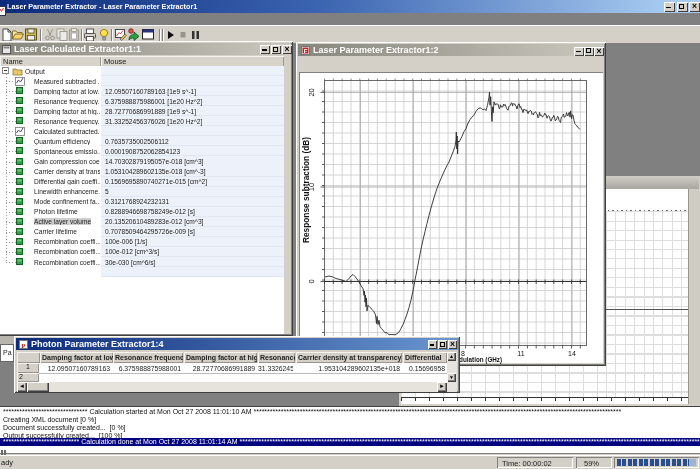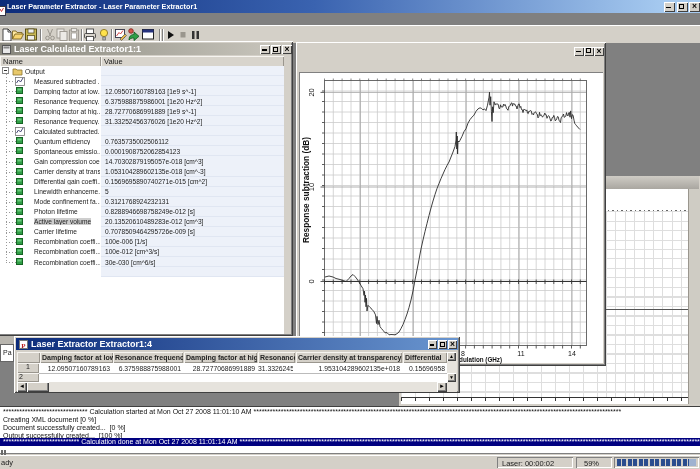--- a/index.html
+++ b/index.html
@@ -77,21 +77,21 @@
       </div>
     <div class="wbtn" style="right:23px;top:4px">
         <span style="position:absolute;left:2px;top:4px;width:5px;height:1.5px;background:#000"></span>
       </div>
     <div class="wbtn" style="right:12px;top:4px">
         <span style="position:absolute;left:2px;top:1.5px;width:5px;height:5px;border:1px solid #000;border-top-width:1.5px"></span>
       </div>
     <div class="wbtn" style="right:1px;top:4px">×</div>
     <div id="lhdr">
       <div class="hcell" style="left:0;width:101px">Name</div>
-      <div class="hcell" style="left:101px;width:183px">Value</div>
+      <div class="hcell" style="left:101px;width:183px">Mouse</div>
     </div>
     <div id="lbody">
       <div id="vcol"></div>
       <div id="treeline"></div>
 <div class="trow" style="top:0.0px">
           <span class="ticn" style="left:12px"><svg width="11" height="9">
               <path d="M1 2h3l1 1h5v5H1z" fill="#e8c86a" stroke="#8a7430" stroke-width="0.8"></path>
             </svg></span>
           <span class="tminus"></span>
           <span class="tname" style="left:25px">Output</span>
@@ -267,20 +267,28 @@
         </div>
     </div>
   </div>
 
   <div class="abs" style="left:0;top:336px;width:14px;height:8px;background:#b8b5ae;z-index:22"></div>
   <div class="abs" style="left:0;top:344px;width:14px;height:18px;background:#fff;border:1px solid #666;z-index:22;font-size:7px;color:#222">
       <span style="position:absolute;left:2px;top:4px">Pa</span>
     </div>
 
   <div id="cwin" class="abs bevel">
+    <div class="wtitle inactive-t">
+        <span style="position:absolute;left:3px;top:2px"><svg width="9" height="9">
+            <rect x="0.5" y="0.5" width="8" height="8" fill="#fff" stroke="#777"></rect>
+            <rect x="1.5" y="1.5" width="6" height="6" fill="#b22"></rect>
+            <text x="4.5" y="7" text-anchor="middle" font-size="6" fill="#fff" font-family="Liberation Sans">F</text>
+          </svg></span>
+        <span style="position:absolute;left:15px;top:1px">Laser Parameter Extractor1:2</span>
+      </div>
     <div class="wbtn" style="right:22px;top:4.5px">
         <span style="position:absolute;left:2px;top:4px;width:5px;height:1.5px;background:#000"></span>
       </div>
     <div class="wbtn" style="right:12px;top:4.5px">
         <span style="position:absolute;left:2px;top:1.5px;width:5px;height:5px;border:1px solid #000;border-top-width:1.5px"></span>
       </div>
     <div class="wbtn" style="right:2px;top:4.5px">×</div>
     <div id="cclient"></div>
   </div>
   <svg width="700" height="469" viewBox="0 0 700 469" style="position:absolute;left:0;top:0;z-index:30;pointer-events:none">
@@ -304,21 +312,21 @@
 <text x="572" y="355.5" text-anchor="middle" font-family="Liberation Sans, sans-serif" font-size="7" fill="#111">14</text>
 <text x="450" y="362" font-family="Liberation Sans, sans-serif" font-size="6.3" font-weight="bold" fill="#111">Modulation (GHz)</text>
 </svg>
 
   <div id="twin" class="abs bevel">
     <div class="wtitle active-t">
         <span style="position:absolute;left:3px;top:2px"><svg width="9" height="9">
             <rect x="0.5" y="0.5" width="8" height="8" fill="#fff" stroke="#777"></rect>
             <text x="4.5" y="7.5" text-anchor="middle" font-size="7" fill="#b22" font-family="Liberation Serif" font-weight="bold">P</text>
           </svg></span>
-        <span style="position:absolute;left:15px;top:1px">Laser Extractor Extractor1:4</span>
+        <span style="position:absolute;left:15px;top:1px">Photon Parameter Extractor1:4</span>
       </div>
     <div class="wbtn" style="right:23px;top:4px;width:9px">
         <span style="position:absolute;left:2px;top:4px;width:4px;height:1.5px;background:#000"></span>
       </div>
     <div class="wbtn" style="right:13px;top:4px;width:9px">
         <span style="position:absolute;left:1.5px;top:1.5px;width:5px;height:5px;border:1px solid #000;border-top-width:1.5px"></span>
       </div>
     <div class="wbtn" style="right:3px;top:4px;width:9px">×</div>
     <div id="thead">
         <div class="thc" style="left:0px;width:23px"></div>
@@ -361,21 +369,21 @@
         <span class="ll" style="top:0.5px">**************************** Calculation done at Mon Oct 27 2008 11:01:14 AM **************************************************************************************************************************************************************************</span>
       </div>
   </div>
   <div class="abs" style="left:0;top:453px;width:700px;height:2px;background:#d4d0c8;border-top:1px solid #808080;z-index:50"></div>
   <div class="abs" style="left:1px;top:450px;width:2px;height:5px;background:#6a6a6a;z-index:55"></div>
   <div class="abs" style="left:4px;top:450px;width:2px;height:5px;background:#6a6a6a;z-index:55"></div>
 
   <div id="status" class="abs">
     <span style="position:absolute;left:1px;top:3px">ady</span>
     <div class="sp" style="left:497px;width:76px">
-        <span style="position:absolute;left:5px;top:1.5px">Laser: 00:00:02</span>
+        <span style="position:absolute;left:5px;top:1.5px">Time: 00:00:02</span>
       </div>
     <div class="sp" style="left:576px;width:36px">
         <span style="position:absolute;left:8px;top:1.5px">59%</span>
       </div>
     <div class="sp" style="left:614px;width:85px">
       <div style="position:absolute;left:3px;top:2px;width:72px;height:7px;background:repeating-linear-gradient(to right,#2a4d8e 0 4px,#d4d0c8 4px 5.5px)"></div>
         <div style="position:absolute;left:75px;top:2px;width:7px;height:7px;background:#9fb2d0"></div>
     </div>
   </div>
 

